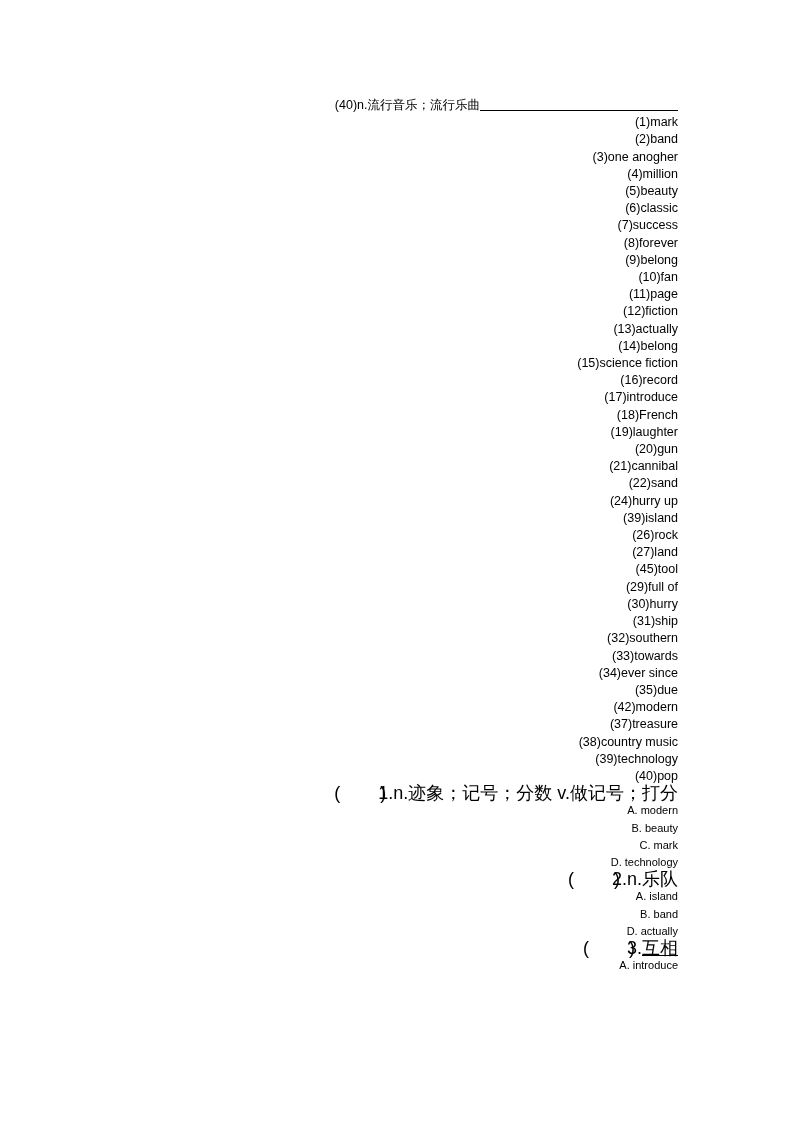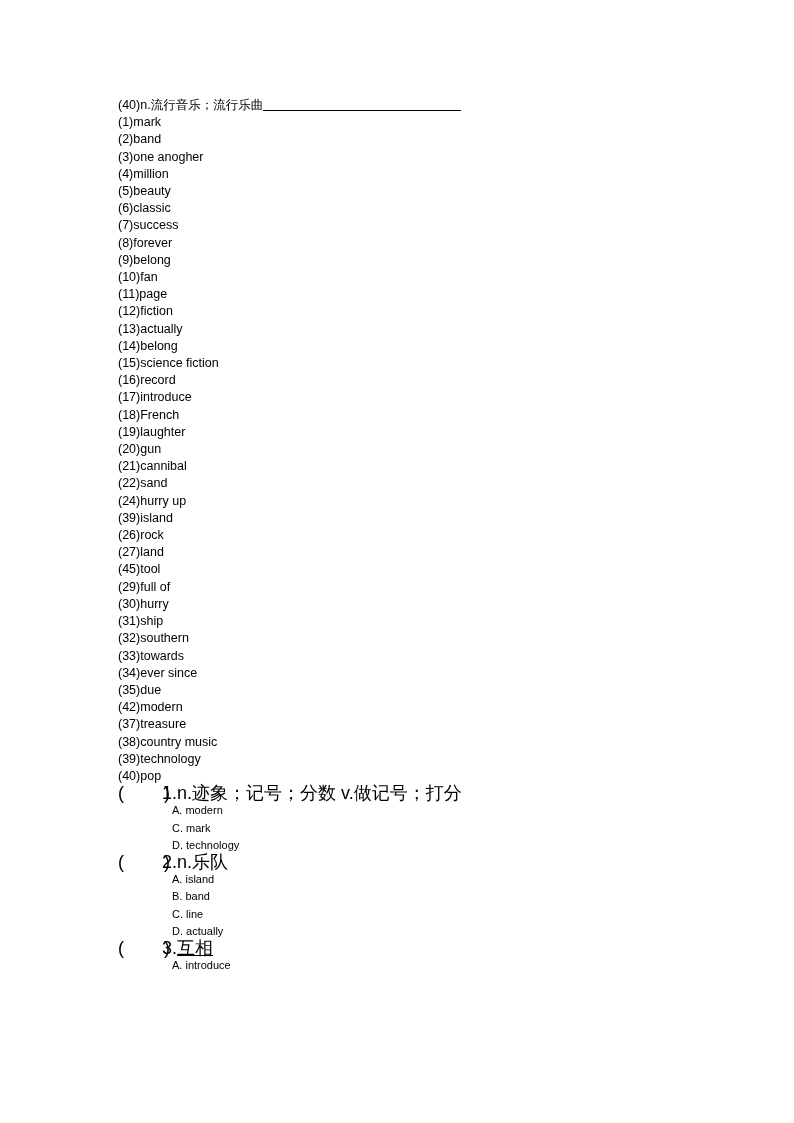--- a/index.html
+++ b/index.html
@@ -14,20 +14,21 @@
     background: #ffffff;
     font-family: "Liberation Sans", "DejaVu Sans", sans-serif;
     color: #000000;
     overflow: hidden;
   }
   .content {
     position: absolute;
     left: 118px;
     top: 97px;
     width: 560px;
+    text-align: right;
   }
   .line {
     font-size: 12.5px;
     line-height: 17.2px;
     white-space: pre;
     color: #000000;
   }
   .blank-fill {
     display: inline-block;
     border-bottom: 1px solid #000000;
@@ -102,25 +103,25 @@
         <div class="line"><span>(42)</span><span>modern</span></div>
         <div class="line"><span>(37)</span><span>treasure</span></div>
         <div class="line"><span>(38)</span><span>country music</span></div>
         <div class="line"><span>(39)</span><span>technology</span></div>
         <div class="line"><span>(40)</span><span>pop</span></div>
       </div>
 
     <div id="question-list">
         <div class="q-line"><span class="q-paren">(        )</span><span>1.</span><span>n.迹象；记号；分数 v.做记号；打分</span></div>
         <div class="option">A. modern</div>
+        <div class="option">B. beauty</div>
         <div class="option">C. mark</div>
         <div class="option">D. technology</div>
         <div class="q-line"><span class="q-paren">(        )</span><span>2.</span><span>n.乐队</span></div>
         <div class="option">A. island</div>
         <div class="option">B. band</div>
-        <div class="option">C. line</div>
         <div class="option">D. actually</div>
         <div class="q-line"><span class="q-paren">(        )</span><span>3.</span><span class="cn-underline">互相</span></div>
         <div class="option">A. introduce</div>
       </div>
 
   </div>
 </div>
 
 </body></html>

